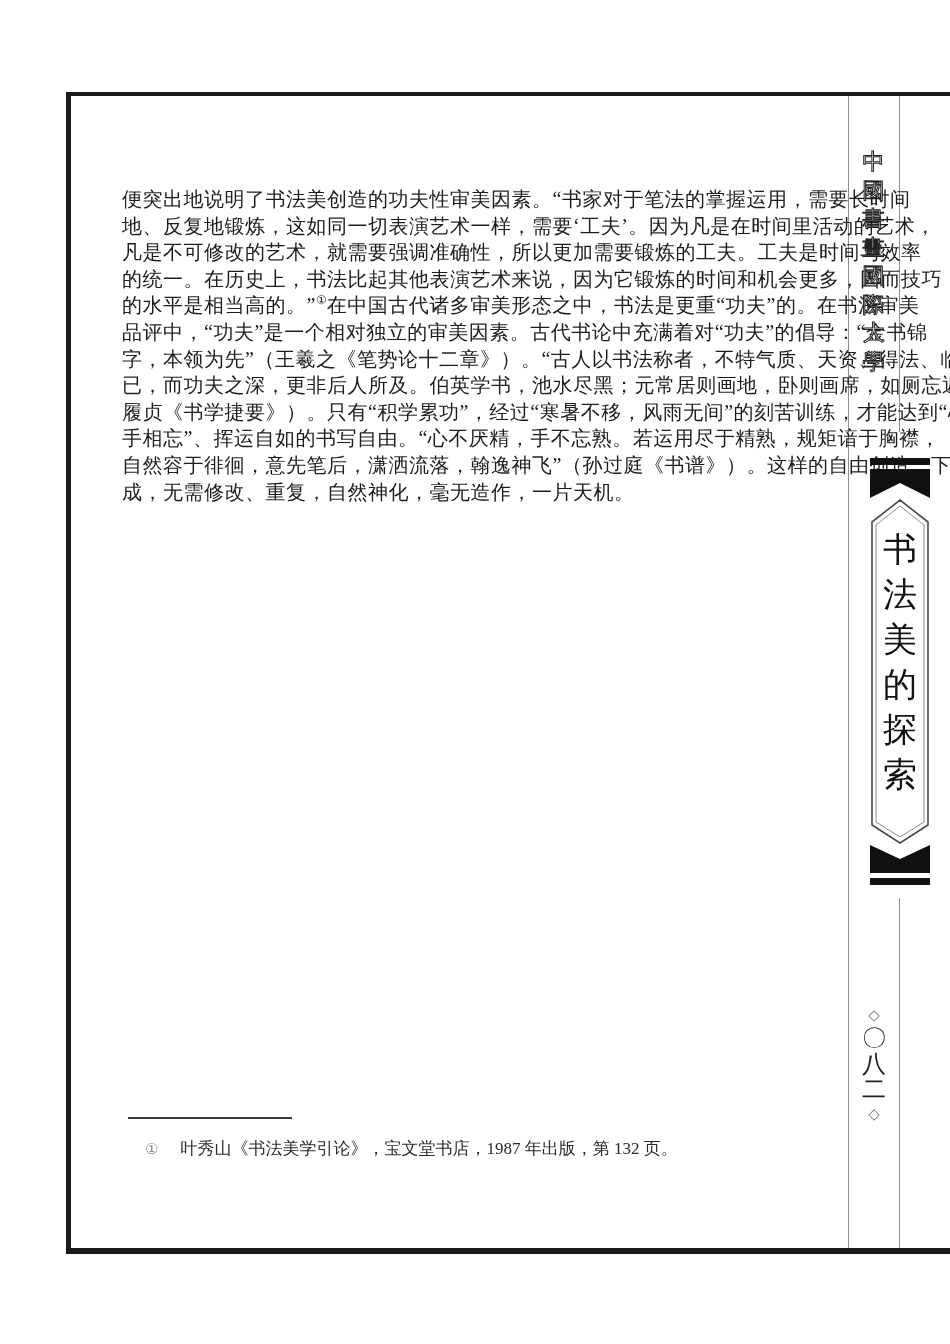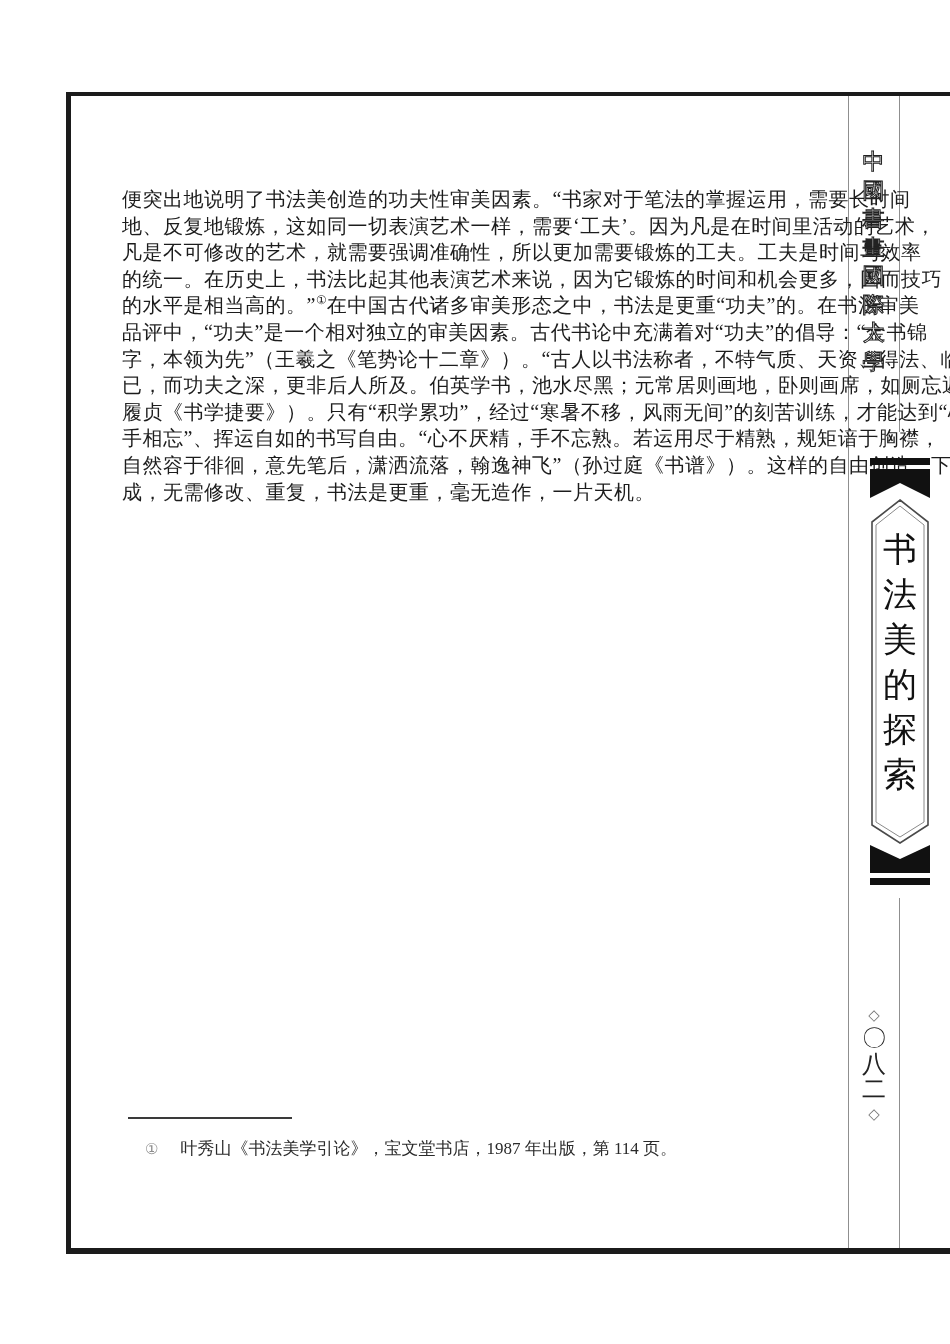--- a/index.html
+++ b/index.html
@@ -64,26 +64,26 @@
       <div class="text-line">地、反复地锻炼，这如同一切表演艺术一样，需要‘工夫’。因为凡是在时间里活动的艺术，</div>
       <div class="text-line">凡是不可修改的艺术，就需要强调准确性，所以更加需要锻炼的工夫。工夫是时间与效率</div>
       <div class="text-line">的统一。在历史上，书法比起其他表演艺术来说，因为它锻炼的时间和机会更多，因而技巧</div>
       <div class="text-line">的水平是相当高的。”<sup>①</sup>在中国古代诸多审美形态之中，书法是更重“功夫”的。在书法审美</div>
       <div class="text-line">品评中，“功夫”是一个相对独立的审美因素。古代书论中充满着对“功夫”的倡导：“金书锦</div>
       <div class="text-line">字，本领为先”（王羲之《笔势论十二章》）。“古人以书法称者，不特气质、天资、得法、临摹而</div>
       <div class="text-line">已，而功夫之深，更非后人所及。伯英学书，池水尽黑；元常居则画地，卧则画席，如厕忘返，</div>
       <div class="text-line">履贞《书学捷要》）。只有“积学累功”，经过“寒暑不移，风雨无间”的刻苦训练，才能达到“心</div>
       <div class="text-line">手相忘”、挥运自如的书写自由。“心不厌精，手不忘熟。若运用尽于精熟，规矩谙于胸襟，</div>
       <div class="text-line">自然容于徘徊，意先笔后，潇洒流落，翰逸神飞”（孙过庭《书谱》）。这样的自由创造，下笔即</div>
-      <div class="text-line last">成，无需修改、重复，书法是更重，毫无造作，一片天机。</div>
+      <div class="text-line last">成，无需修改、重复，自然神化，毫无造作，一片天机。</div>
     </div>
 
   <div class="footnote-rule"></div>
   <div class="footnote">
-    <span class="fn-marker">①</span><span>叶秀山《书法美学引论》，宝文堂书店，1987 年出版，第 114 页。</span>
+    <span class="fn-marker">①</span><span>叶秀山《书法美学引论》，宝文堂书店，1987 年出版，第 132 页。</span>
   </div>
 
   <div class="institution">
       <div class="vchar">中</div>
       <div class="vchar">國</div>
       <div class="vchar">書</div>
       <div class="vchar">畫</div>
       <div class="vchar">國</div>
       <div class="vchar">際</div>
       <div class="vchar">大</div>

